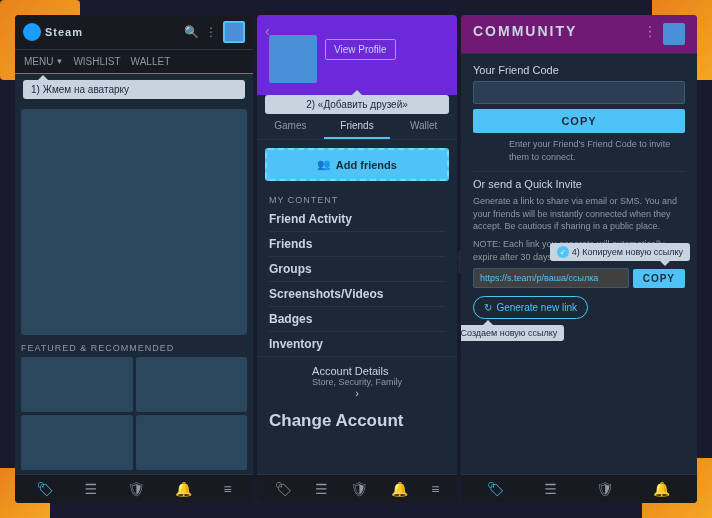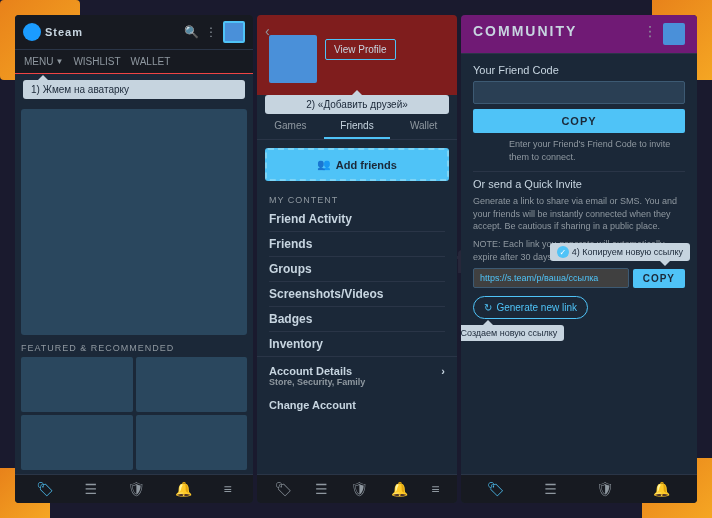--- a/index.html
+++ b/index.html
@@ -221,21 +221,21 @@
     .back-btn {
       position: absolute;
       top: 8px; left: 8px;
       color: #8f98a0;
       font-size: 14px;
       cursor: pointer;
       z-index: 2;
     }
 
     .profile-top {
-      background: #7f1d1d;
+      background: #6d28d9;
       padding: 12px;
       display: flex;
       align-items: flex-start;
       gap: 8px;
       padding-top: 20px;
     }
 
     .profile-avatar {
       width: 48px; height: 48px;
       background: #4a90d9;
@@ -337,35 +337,36 @@
     }
 
     .account-section {
       padding: 8px 12px;
       border-top: 1px solid #2a3547;
     }
 
     .account-title {
       color: #c7d5e0;
       font-size: 11px;
-      font-weight: bold;
+      font-weight: normal;
       display: flex;
       justify-content: space-between;
-      align-items: flex-start;
-      cursor: pointer;
+      align-items: center;
+      cursor: pointer;
+      flex-direction: column;
     }
 
     .account-sub {
       color: #8f98a0;
       font-size: 9px;
     }
 
     .change-account {
       color: #c7d5e0;
-      font-size: 11px;
+      font-size: 17px;
       font-weight: bold;
       padding: 4px 12px;
       cursor: pointer;
     }
 
     .middle-bottom-nav {
       background: #171a21;
       padding: 6px;
       display: flex;
       justify-content: space-around;

